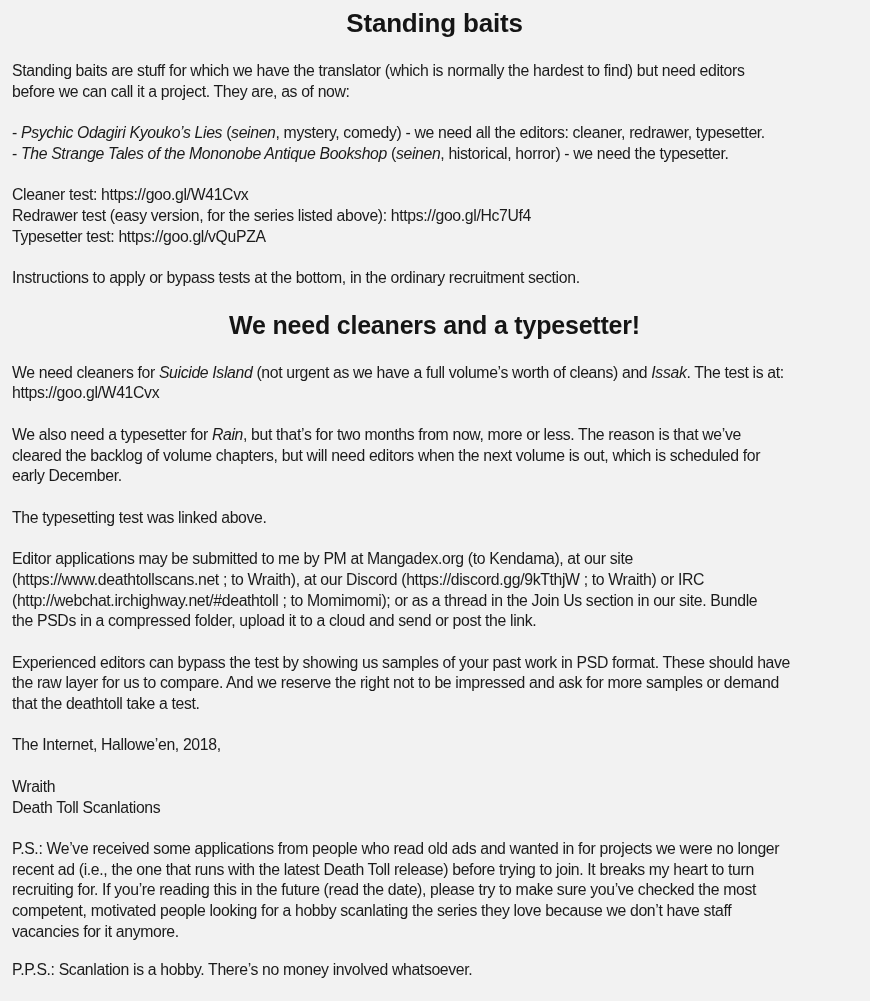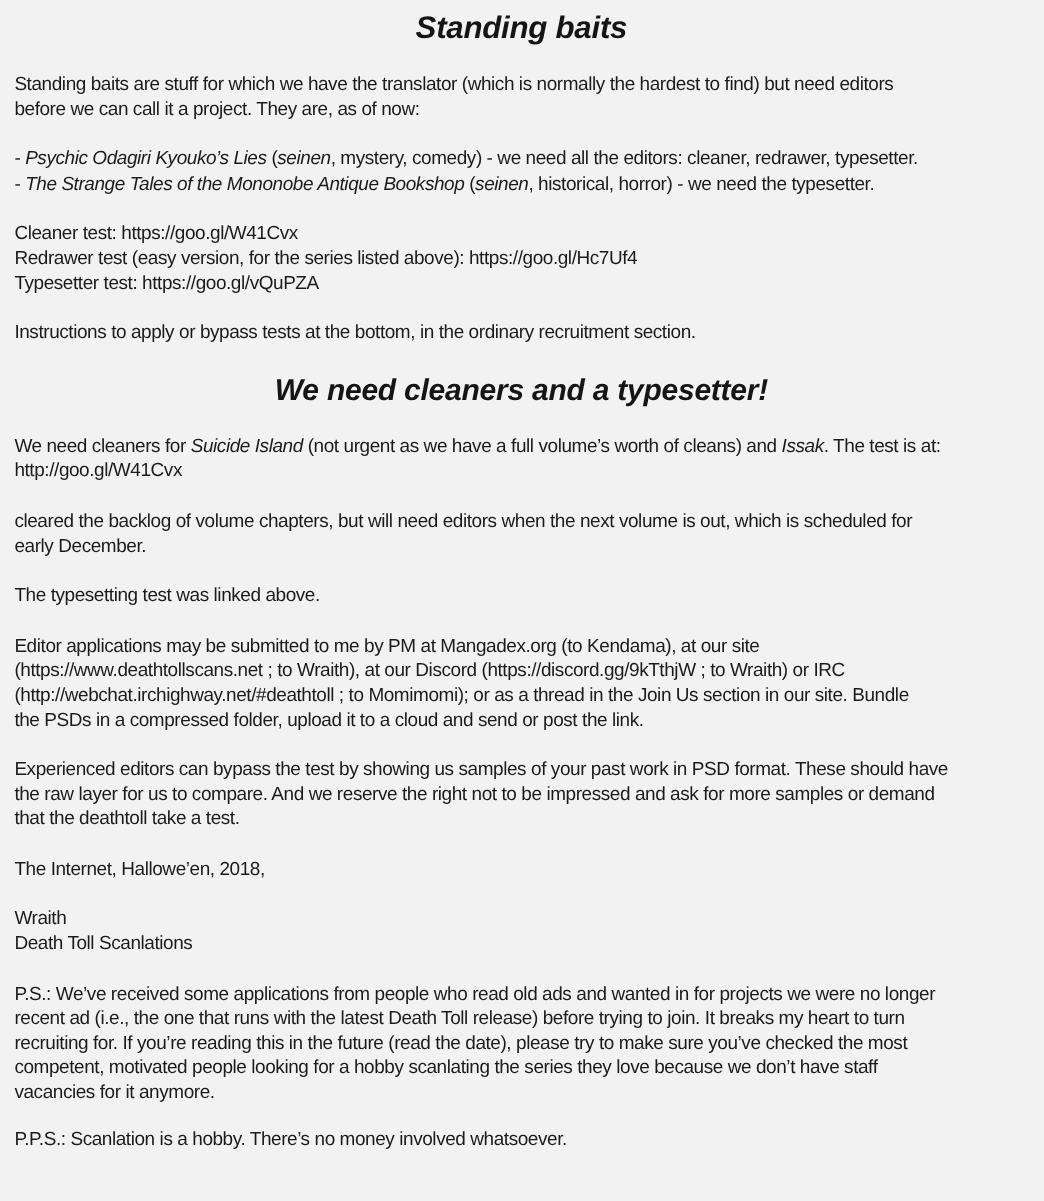--- a/index.html
+++ b/index.html
@@ -13,21 +13,20 @@
     width: 870px;
     height: 1001px;
     box-sizing: border-box;
     padding: 7px 13px 0 12px;
     background: #f2f2f2;
     overflow: hidden;
   }
   h1, h2 {
     text-align: center;
     font-weight: bold;
-    font-style: italic;
     color: #151515;
     letter-spacing: -0.2px;
   }
   h1 { font-size: 26px; line-height: 33px; margin: 0 0 21px 0; }
   h2 { font-size: 25px; line-height: 31px; margin: 21px 0 22px 0; }
   .blk {
     font-size: 15.8px;
     line-height: 20.6px;
     letter-spacing: -0.35px;
     margin: 0 0 21px 0;
@@ -62,24 +61,25 @@
     </div>
 
   <div class="blk">
       <div class="ln"><span>Instructions to apply or bypass tests at the bottom, in the ordinary recruitment section.</span></div>
     </div>
 
   <h2>We need cleaners and a typesetter!</h2>
 
   <div class="blk">
       <div class="ln"><span>We need cleaners for </span><span class="b i">Suicide Island</span><span> (not urgent as we have a full volume’s worth of cleans) and </span><span class="b i">Issak</span><span>. The test is at:</span></div>
-      <div class="ln"><span>http://goo.gl/W41Cvx</span></div>
+      <div class="ln"><span>https://goo.gl/W41Cvx</span></div>
     </div>
 
   <div class="blk">
+      <div class="ln"><span>We also need a typesetter for </span><span class="b i">Rain</span><span>, but </span><span class="b">that’s for two months from now, more or less</span><span>. The reason is that we’ve</span></div>
       <div class="ln"><span>cleared the backlog of volume chapters, but will need editors when the next volume is out, which is scheduled for</span></div>
       <div class="ln"><span>early December.</span></div>
     </div>
 
   <div class="blk">
       <div class="ln"><span>The typesetting test was linked above.</span></div>
     </div>
 
   <div class="blk">
       <div class="ln"><span>Editor applications may be submitted to me by PM at Mangadex.org (to Kendama), at our site</span></div>

